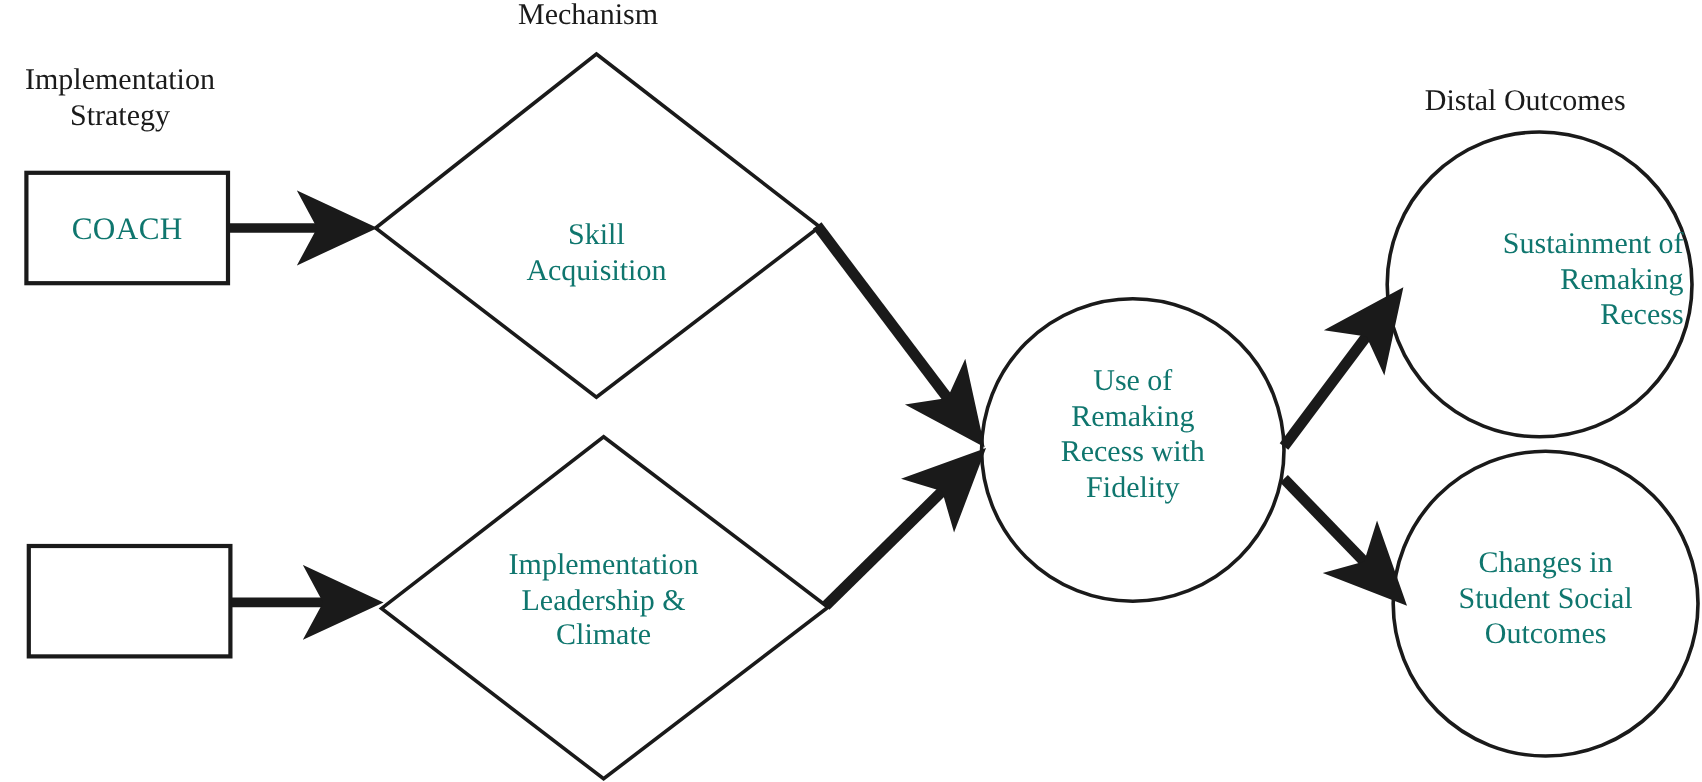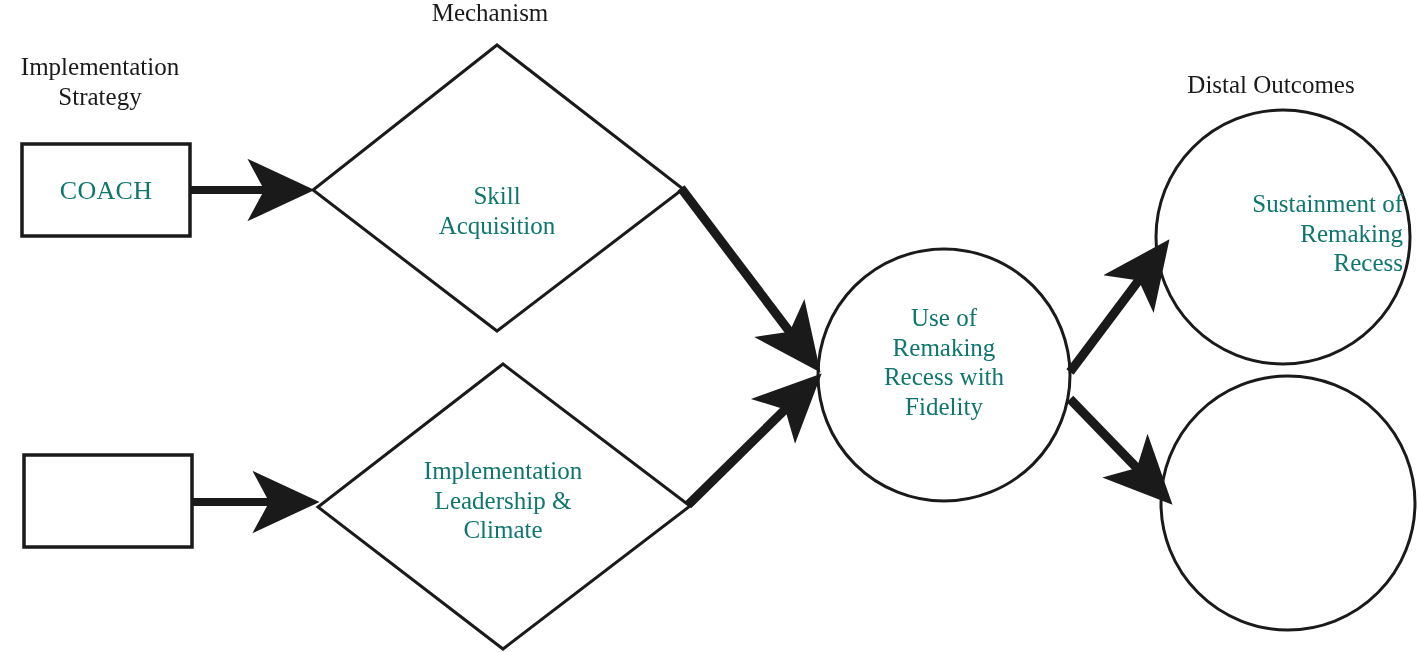--- a/index.html
+++ b/index.html
@@ -112,20 +112,23 @@
 
   <div class="node-label shape-text" style="left:834px; top:287px; width:220px;margin-top:16px;">Use of
 Remaking
 Recess with
 Fidelity</div>
 
   <div class="node-label shape-text" style="left:1163px; top:189px; width:240px;text-align:right;">Sustainment of
 Remaking
 Recess</div>
 
+  <div class="node-label shape-text" style="left:1168px; top:455px; width:240px;">Changes in
+Student Social
+Outcomes</div>
 
   <div class="hit-region" style="left:22px; top:144px; width:168px; height:92px;"></div>
   <div class="hit-region" style="left:24px; top:455px; width:168px; height:92px;"></div>
   <div class="hit-region" style="left:380px; top:130px; width:235px; height:120px;"></div>
   <div class="hit-region" style="left:386px; top:446px; width:235px; height:120px;"></div>
   <div class="hit-region" style="left:856px; top:287px; width:176px; height:176px;"></div>
   <div class="hit-region" style="left:1193px; top:147px; width:180px; height:180px;"></div>
   <div class="hit-region" style="left:1198px; top:413px; width:180px; height:180px;"></div>
 
 </div>

